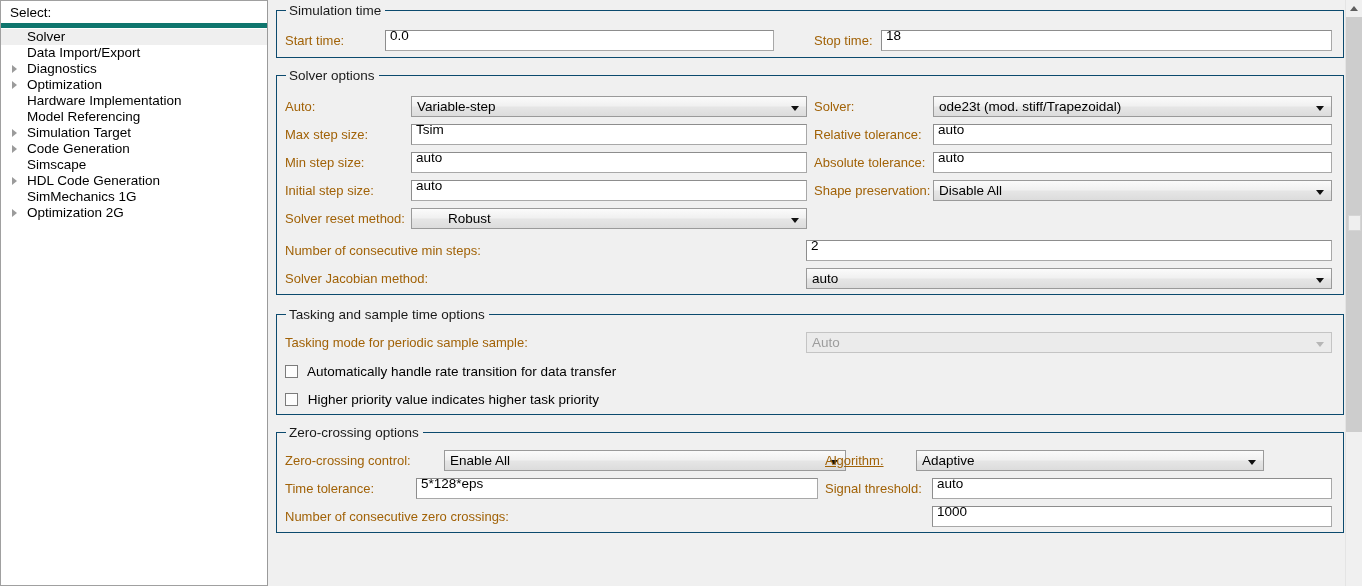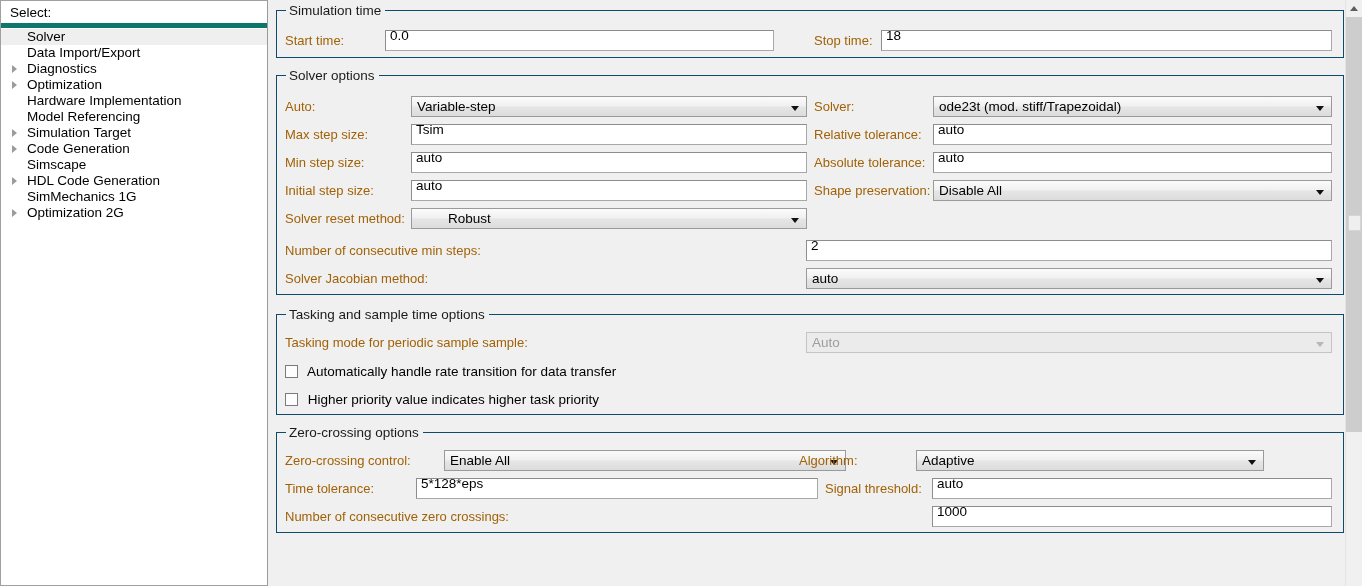--- a/index.html
+++ b/index.html
@@ -330,21 +330,21 @@
 
     <fieldset class="grp" style="left:8px; top:425px; width:1068px; height:108px;">
       <legend>Zero-crossing options</legend>
     </fieldset>
 
     <div class="lbl" style="left:17px; top:453px;">Zero-crossing control:</div>
     <div class="cb" style="left:148px; top:450px; width:402px;margin-left:28px;">
       <span>Enable All</span>
       <i class="arr"></i>
     </div>
-    <div class="lbl" style="left:531px; top:453px;">Algorithm:</div>
+    <div class="lbl" style="left:557px; top:453px;text-decoration:underline;">Algorithm:</div>
     <div class="cb" style="left:648px; top:450px; width:348px;">
       <span>Adaptive</span>
       <i class="arr"></i>
     </div>
 
     <div class="lbl" style="left:17px; top:481px;">Time tolerance:</div>
     <input class="tf" style="left: 148px; top: 478px; width: 402px;" value="5*128*eps">
     <div class="lbl" style="left:557px; top:481px;">Signal threshold:</div>
     <input class="tf" style="left: 664px; top: 478px; width: 400px;" value="auto">
 

